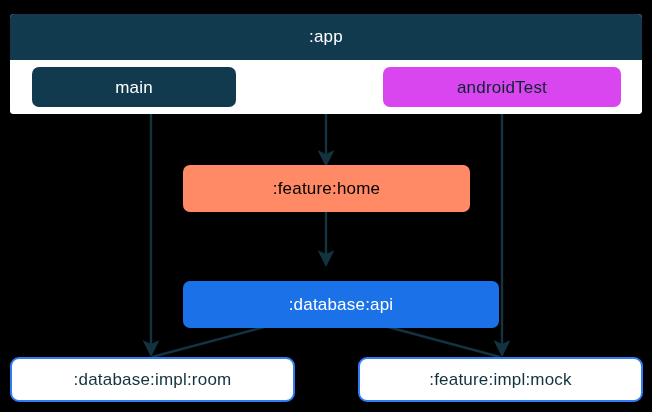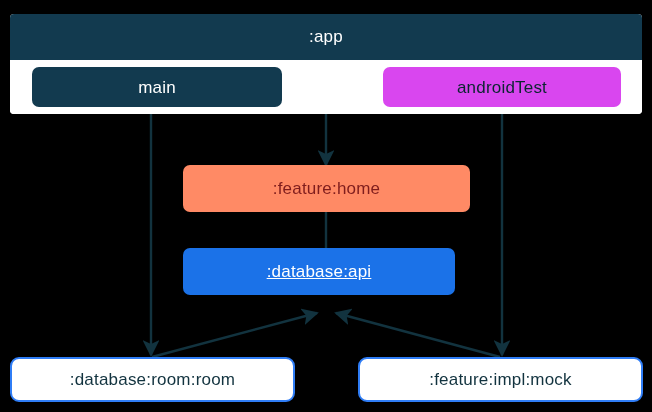--- a/index.html
+++ b/index.html
@@ -64,21 +64,21 @@
 
   
   .chip {
     border-radius: 7px;
     font-size: 17px;
     letter-spacing: 0.2px;
     box-sizing: border-box;
   }
   .chip-main      { background: #123A4F; color: #ffffff; }
   .chip-test      { background: #d946ef; color: #0B2530; }
-  .chip-feature   { background: #FF8A65; color: #7f1d1d; }
+  .chip-feature   { background: #FF8A65; color: #000000; }
   .chip-api       { background: #1B72E8; color: #ffffff; }
   .chip-outline   { background: #ffffff; color: #12333F;
                     border: 2px solid #2F7DF6; border-radius: 9px; }
 </style>
 </head>
 <body>
 
 <div id="stage">
 
   <svg id="edge-layer" viewBox="0 0 652 412" width="652" height="412">
@@ -112,40 +112,40 @@
       <line x1="500" y1="357" x2="336" y2="313" stroke="#12333F" stroke-width="2.4" marker-end="url(#arrowhead)"></line>
     </g>
   </svg>
 
   <div class="subgraph" style="left:10px; top:14px; width:632px; height:100px;">
     <div class="subgraph-title" style="height:46px; background:#123A4F; color:#ffffff;">
       <span>:app</span>
     </div>
     <div class="subgraph-body" style="height:54px; background:#ffffff;">
 
-      <div class="node chip chip-main" style="left:22px; top:7px; width:250px; height:40px; position:absolute;">
+      <div class="node chip chip-main" style="left:22px; top:7px; width:204px; height:40px; position:absolute;">
         <span>main</span>
       </div>
 
       <div class="node chip chip-test" style="left:373px; top:7px; width:238px; height:40px; position:absolute;">
         <span>androidTest</span>
       </div>
 
     </div>
   </div>
 
   <div class="node chip chip-feature" style="left:183px; top:165px; width:287px; height:47px; z-index:4;">
     <span>:feature:home</span>
   </div>
 
-  <div class="node chip chip-api" style="left:183px; top:248px; width:272px; height:47px; z-index:4;text-decoration:underline;">
+  <div class="node chip chip-api" style="left:183px; top:281px; width:316px; height:47px; z-index:4;">
     <span>:database:api</span>
   </div>
 
   <div class="node chip chip-outline" style="left:10px; top:357px; width:285px; height:45px; z-index:4;">
-    <span>:database:room:room</span>
+    <span>:database:impl:room</span>
   </div>
 
   <div class="node chip chip-outline" style="left:358px; top:357px; width:285px; height:45px; z-index:4;">
     <span>:feature:impl:mock</span>
   </div>
 
 </div>
 
 </body></html>

